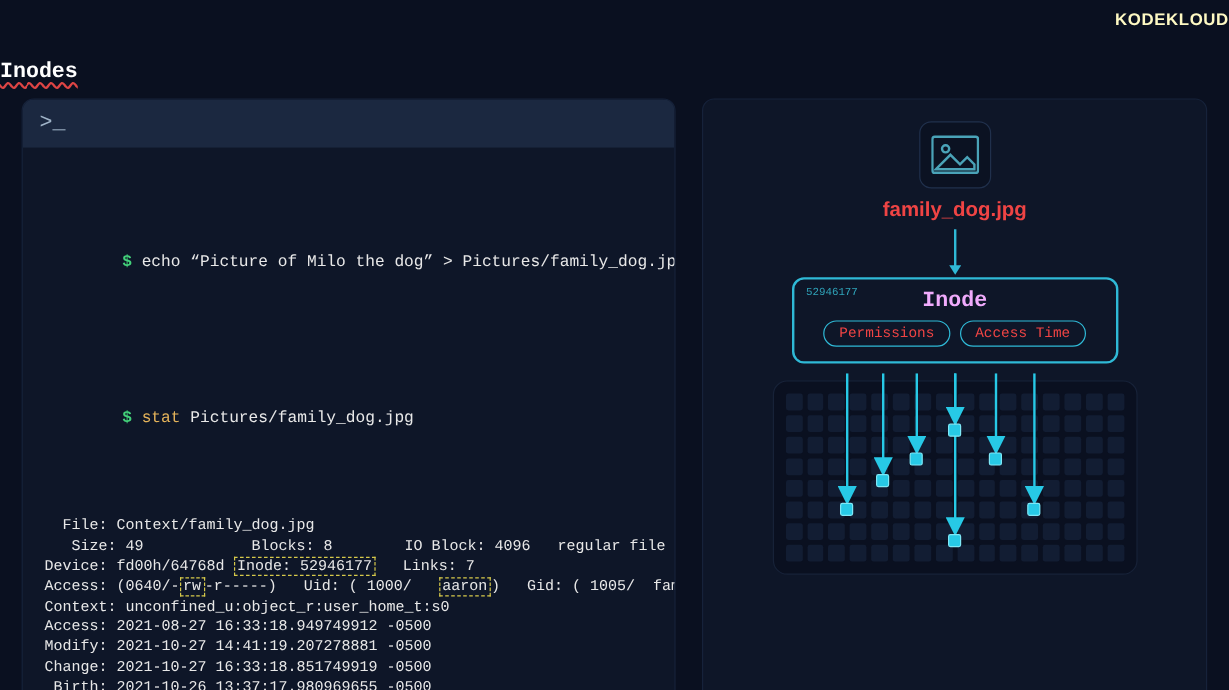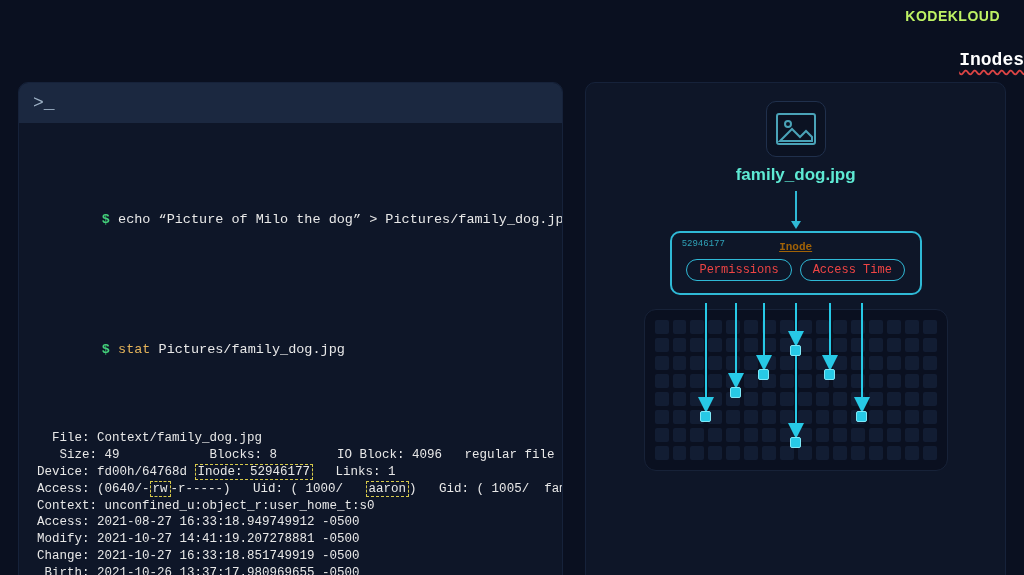--- a/index.html
+++ b/index.html
@@ -8,29 +8,29 @@
     color: #e8e8e8;
     font-family: 'Courier New', Consolas, monospace;
     width: 1024px;
     height: 575px;
     overflow: hidden;
     position: relative;
   }
   .brand {
     position: absolute;
     top: 8px;
-    right: 24px;
+    right: 0;
     font-family: Arial, sans-serif;
     font-weight: 600;
     font-size: 14px;
     letter-spacing: 0.5px;
-    color: #bef264;
+    color: #fef9c3;
   }
   .title {
-    text-align: right;
+    text-align: left;
     padding-top: 50px;
     padding-bottom: 12px;
     font-size: 18px;
     font-weight: bold;
     color: #fff;
     text-decoration: underline;
     text-decoration-style: wavy;
     text-decoration-color: #d44;
     text-underline-offset: 4px;
   }
@@ -92,51 +92,50 @@
     align-items:center;
     justify-content:center;
     color:#4aa3b8;
   }
   .file-icon svg { width: 40px; height: 34px; }
   .file-name {
     margin-top: 8px;
     font-family: Arial, sans-serif;
     font-weight: 600;
     font-size: 17px;
-    color: #5eead4;
+    color: #ef4444;
   }
   .arrow-down {
     margin-top: 4px;
     height: 42px;
     display:flex;
     align-items:flex-end;
     justify-content:center;
   }
   .inode-box {
-    width: 252px;
+    width: 272px;
     border: 2px solid #2fb9d6;
     border-radius: 10px;
     padding: 8px 10px 12px 10px;
     position: relative;
     text-align: center;
     margin-bottom: 6px;
   }
   .inode-num {
     position: absolute;
     top: 6px;
     left: 10px;
     font-size: 9px;
     color: #2fa2b8;
     font-family: 'Courier New', monospace;
   }
   .inode-title {
-    color: #a16207;
+    color: #f0abfc;
     font-weight: bold;
-    font-size: 11px;
-    text-decoration: underline;
+    font-size: 18px;
     margin-bottom: 6px;
   }
   .chips {
     display: flex;
     gap: 8px;
     justify-content: center;
   }
   .chip {
     border: 1px solid #2fb9d6;
     border-radius: 12px;
@@ -198,21 +197,21 @@
     </div>
     <div class="term-body">
       <div class="cmd-line">
         <span class="dollar">$</span> <span>echo “Picture of Milo the dog” &gt; Pictures/family_dog.jpg</span>
       </div>
       <div>
         <span class="dollar">$</span> <span class="stat-cmd">stat</span><span> Pictures/family_dog.jpg</span>
       </div>
       <div class="stat-output"><span>  File: Context/family_dog.jpg</span>
 <span>   Size: 49            Blocks: 8        IO Block: 4096   regular file</span>
-<span>Device: fd00h/64768d </span><span class="hl-yellow">Inode: 52946177</span><span>   Links: 1</span>
+<span>Device: fd00h/64768d </span><span class="hl-yellow">Inode: 52946177</span><span>   Links: 7</span>
 <span>Access: (0640/-</span><span class="hl-yellow">rw</span><span>-r-----)   Uid: ( 1000/   </span><span class="hl-yellow">aaron</span><span>)   Gid: ( 1005/  family)</span>
 <span>Context: unconfined_u:object_r:user_home_t:s0</span>
 <span>Access: 2021-08-27 16:33:18.949749912 -0500</span>
 <span>Modify: 2021-10-27 14:41:19.207278881 -0500</span>
 <span>Change: 2021-10-27 16:33:18.851749919 -0500</span>
 <span> Birth: 2021-10-26 13:37:17.980969655 -0500</span></div>
     </div>
   </div>
 
   <div class="diagram-panel">

